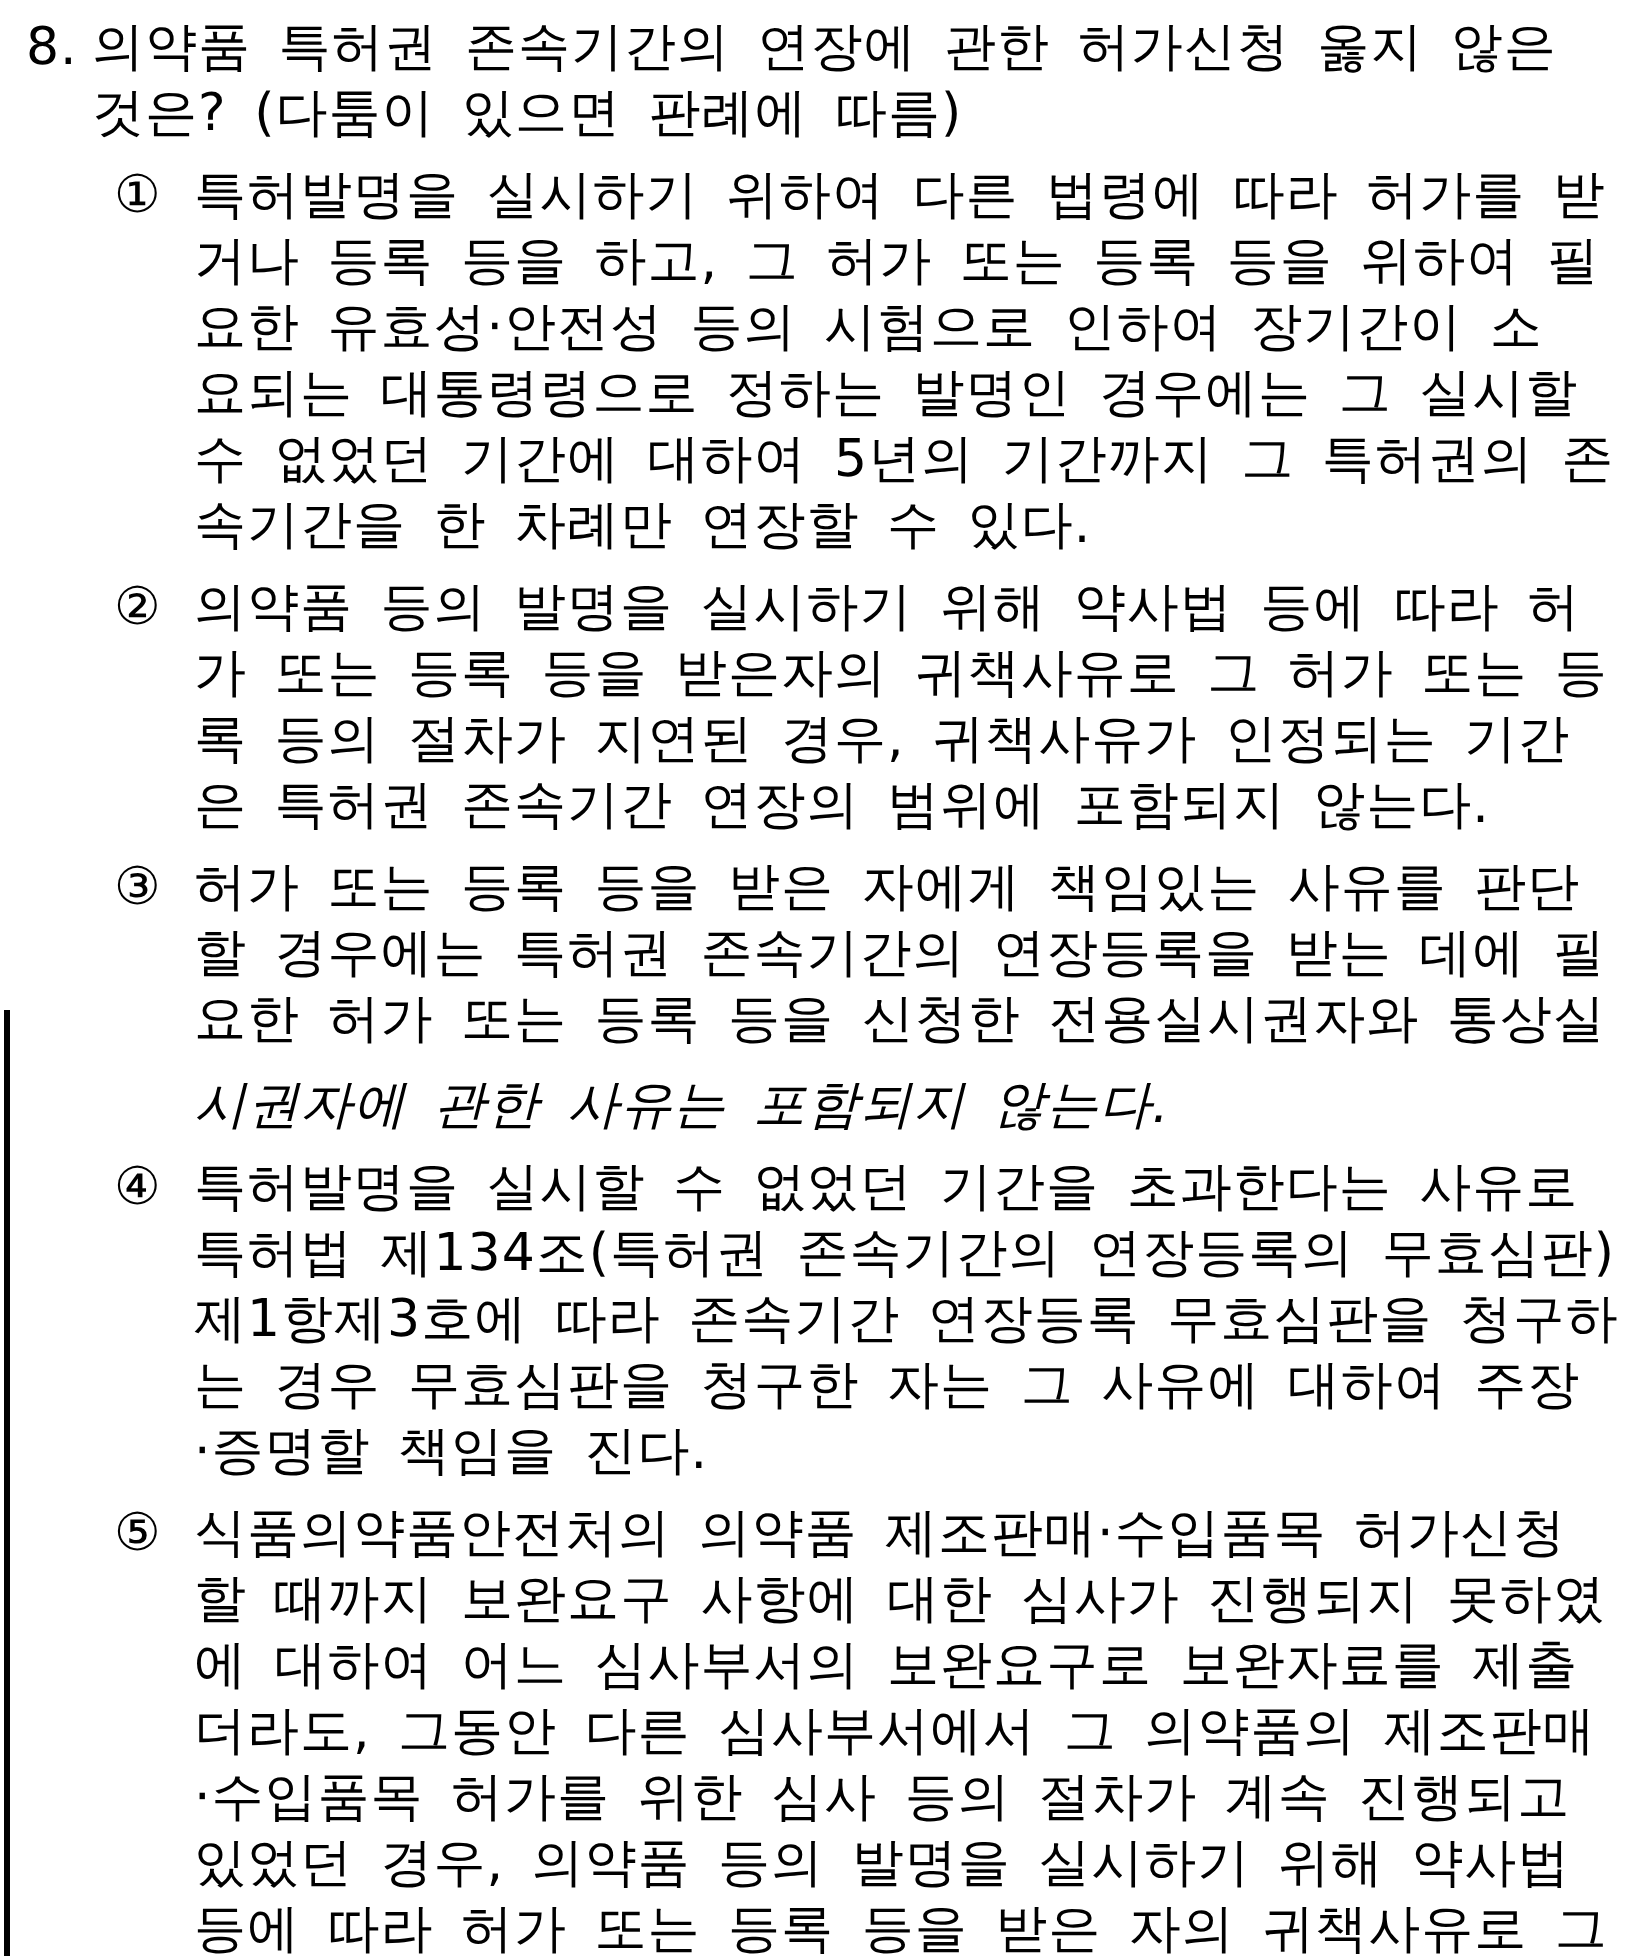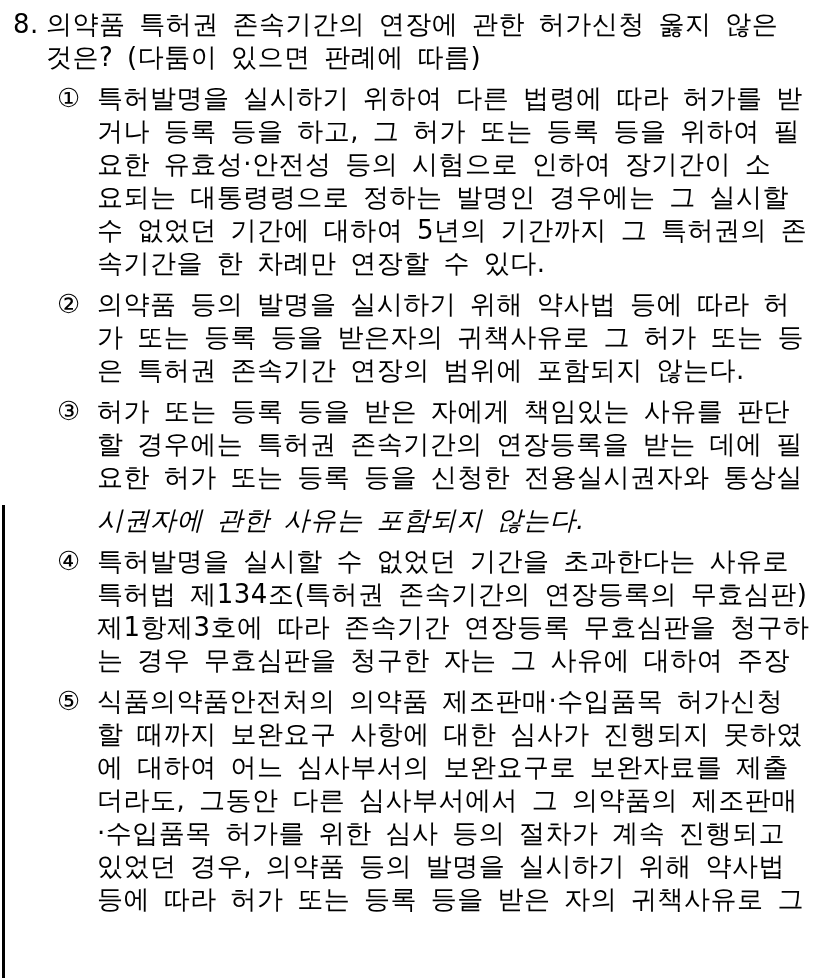--- a/index.html
+++ b/index.html
@@ -85,20 +85,21 @@
       <div class="line">수 없었던 기간에 대하여 5년의 기간까지 그 특허권의 존</div>
       <div class="line">속기간을 한 차례만 연장할 수 있다.</div>
     </div>
   </div>
 
   <div class="choice">
     <div class="marker line">②</div>
     <div>
       <div class="line">의약품 등의 발명을 실시하기 위해 약사법 등에 따라 허</div>
       <div class="line">가 또는 등록 등을 받은자의 귀책사유로 그 허가 또는 등</div>
+      <div class="line">록 등의 절차가 지연된 경우, 귀책사유가 인정되는 기간</div>
       <div class="line">은 특허권 존속기간 연장의 범위에 포함되지 않는다.</div>
     </div>
   </div>
 
   <div class="choice">
     <div class="marker line">③</div>
     <div>
       <div class="line">허가 또는 등록 등을 받은 자에게 책임있는 사유를 판단</div>
       <div class="line">할 경우에는 특허권 존속기간의 연장등록을 받는 데에 필</div>
       <div class="line">요한 허가 또는 등록 등을 신청한 전용실시권자와 통상실</div>
@@ -106,20 +107,21 @@
     </div>
   </div>
 
   <div class="choice">
     <div class="marker line">④</div>
     <div>
       <div class="line">특허발명을 실시할 수 없었던 기간을 초과한다는 사유로</div>
       <div class="line">특허법 제134조(특허권 존속기간의 연장등록의 무효심판)</div>
       <div class="line">제1항제3호에 따라 존속기간 연장등록 무효심판을 청구하</div>
       <div class="line">는 경우 무효심판을 청구한 자는 그 사유에 대하여 주장</div>
+      <div class="line">·증명할 책임을 진다.</div>
     </div>
   </div>
 
   <div class="choice">
     <div class="marker line">⑤</div>
     <div>
       <div class="line">식품의약품안전처의 의약품 제조판매·수입품목 허가신청</div>
       <div class="line">할 때까지 보완요구 사항에 대한 심사가 진행되지 못하였</div>
       <div class="line">에 대하여 어느 심사부서의 보완요구로 보완자료를 제출</div>
       <div class="line">더라도, 그동안 다른 심사부서에서 그 의약품의 제조판매</div>

